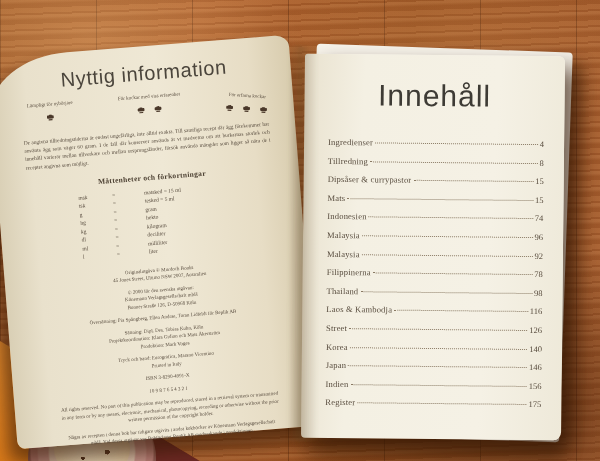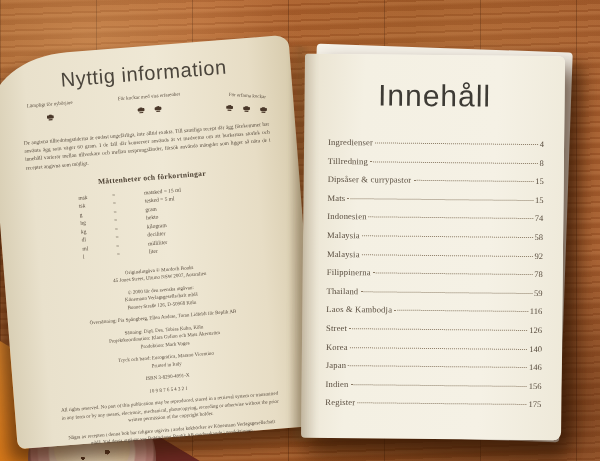--- a/index.html
+++ b/index.html
@@ -250,36 +250,36 @@
           <span class="toc-page">15</span>
         </div>
       <div class="toc-row">
           <span class="toc-label">Indonesien</span>
           <span class="dots"></span>
           <span class="toc-page">74</span>
         </div>
       <div class="toc-row">
           <span class="toc-label">Malaysia</span>
           <span class="dots"></span>
-          <span class="toc-page">58</span>
+          <span class="toc-page">96</span>
         </div>
       <div class="toc-row">
           <span class="toc-label">Malaysia</span>
           <span class="dots"></span>
           <span class="toc-page">92</span>
         </div>
       <div class="toc-row">
           <span class="toc-label">Filippinerna</span>
           <span class="dots"></span>
           <span class="toc-page">78</span>
         </div>
       <div class="toc-row">
           <span class="toc-label">Thailand</span>
           <span class="dots"></span>
-          <span class="toc-page">59</span>
+          <span class="toc-page">98</span>
         </div>
       <div class="toc-row">
           <span class="toc-label">Laos &amp; Kambodja</span>
           <span class="dots"></span>
           <span class="toc-page">116</span>
         </div>
       <div class="toc-row">
           <span class="toc-label">Street</span>
           <span class="dots"></span>
           <span class="toc-page">126</span>

